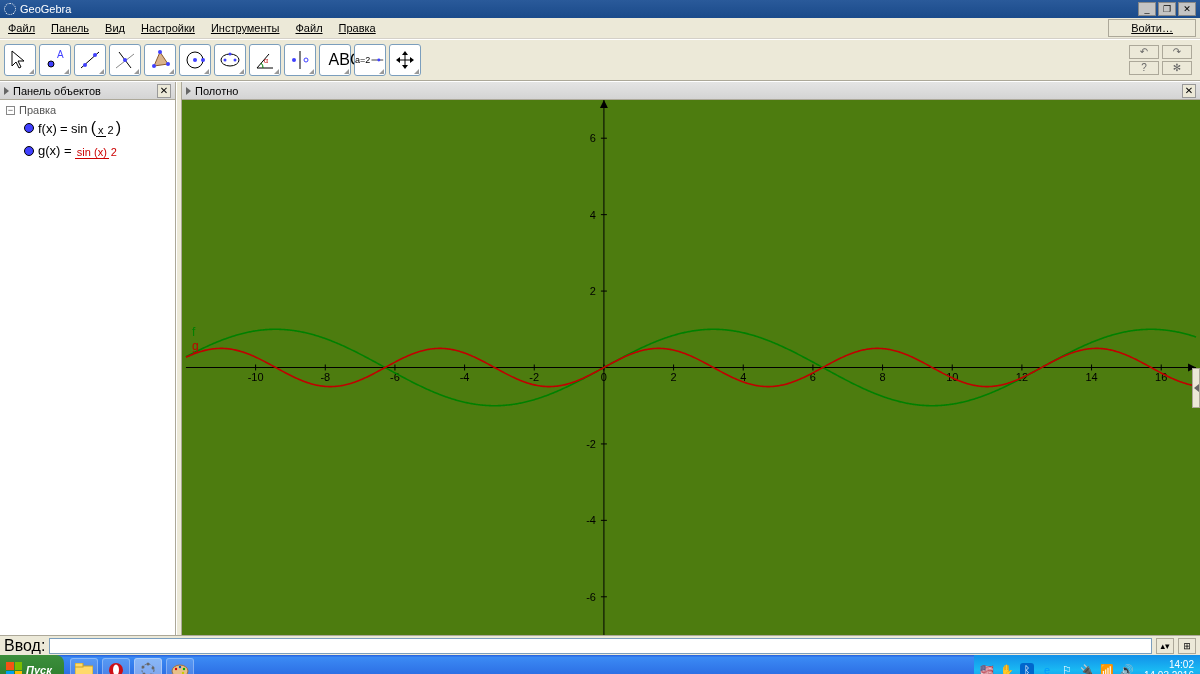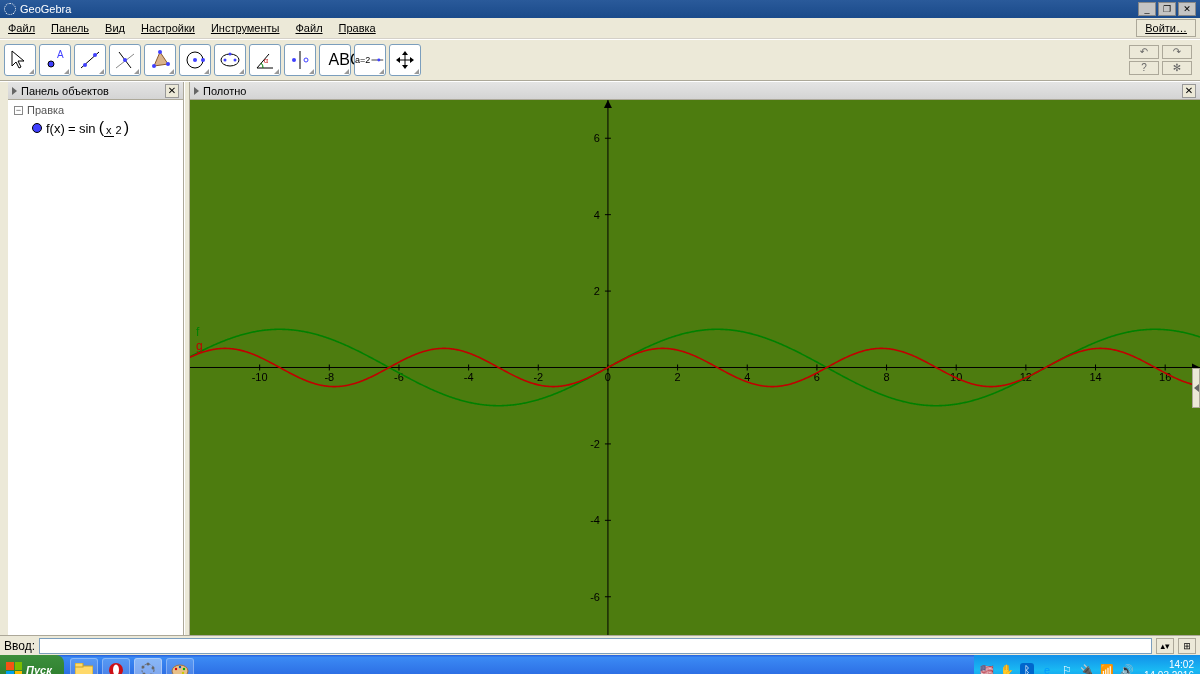--- a/index.html
+++ b/index.html
@@ -5,29 +5,29 @@
   * { box-sizing: border-box; margin: 0; padding: 0; font-family: Arial, sans-serif; }
   html, body { width: 1200px; height: 674px; overflow: hidden; background: #3b6ea5; }
   .titlebar { height: 18px; background: linear-gradient(#2a5a9a,#1a4a8a); color: #fff; font-size: 11px; display: flex; align-items: center; padding: 0 4px; }
   .titlebar .title { flex: 1; display: flex; align-items: center; gap: 4px; }
   .titlebar .logo { width: 12px; height: 12px; border: 1px dotted #fff; border-radius: 50%; }
   .titlebar .btns { display: flex; gap: 2px; }
   .titlebar .btns .winbtn { width: 18px; height: 14px; background: #c4c4c4; border: 1px solid #888; font-size: 9px; text-align: center; line-height: 12px; color:#000; }
   .menubar { height: 21px; background: #ece9d8; border-bottom: 1px solid #d4d0c8; display: flex; align-items: center; font-size: 11px; text-decoration: underline; }
   .menubar .menuitem { padding: 3px 8px; cursor: default; }
   .menubar .spacer { flex: 1; }
-  .menubar .login { border: 1px solid #aca899; background: #ece9d8; padding: 2px 8px; font-size: 11px; margin-right: 4px; }
+  .menubar .login { border: 1px solid #aca899; background: #ece9d8; padding: 2px 22px; font-size: 11px; margin-right: 4px; }
   .toolbar { height: 42px; background: #ece9d8; border-top: 1px solid #fff; border-bottom: 1px solid #aca899; display: flex; align-items: center; padding: 2px 4px; gap: 3px; }
   .toolbtn { width: 32px; height: 32px; background: #fff; border: 1px solid #7b9ebd; border-radius: 3px; position: relative; display:flex; align-items:center; justify-content:center; font-size:11px; }
   .toolbtn .corner { position: absolute; bottom: 1px; right: 1px; width: 0; height: 0; border-left: 5px solid transparent; border-bottom: 5px solid #999; }
   .toolbtn svg { width: 24px; height: 24px; }
   .toolbar .rbtns { margin-left: auto; display:flex; flex-direction:column; gap:2px; padding-right:4px;}
   .toolbar .rrow { display:flex; gap:3px;}
   .toolbar .rbtn { width:30px; height:14px; background:#ece9d8; border:1px solid #aca899; font-size:10px; text-align:center; line-height:12px; color:#666;}
-  .workarea { height: 554px; display: flex; background: #ece9d8; border-top: 1px solid #fff; padding-left: 8px; }
+  .workarea { height: 554px; display: flex; background: #ece9d8; border-top: 1px solid #fff; }
   .panel-hdr { height: 18px; background: linear-gradient(#e4e4e4,#d4d4d4); border-bottom: 1px solid #aca899; font-size: 11px; display: flex; align-items: center; padding: 0 4px; }
   .panel-hdr .tri { display:inline-block; width:0; height:0; border-top:4px solid transparent; border-bottom:4px solid transparent; border-left:5px solid #666; margin-right:4px;}
   .panel-hdr .close { margin-left:auto; width:14px; height:14px; border:1px solid #999; background:#ece9d8; font-size:10px; text-align:center; line-height:12px;}
   .sidebar { width: 176px; background: #fff; border-right: 1px solid #aca899; display:flex; flex-direction:column;}
   .sidebar .tree { padding: 2px; font-size: 11px; overflow:auto; }
   .tree .grp { padding: 2px 4px; }
   .tree .grp .grplabel { color:#555; display:flex; align-items:center; gap:4px;}
   .tree .minus { width:9px; height:9px; border:1px solid #888; font-size:9px; line-height:7px; text-align:center;}
   .tree .fn { padding: 3px 0 3px 18px; display:flex; align-items:center; gap:4px;}
   .tree .dot { width:10px; height:10px; border-radius:50%; background:#4040ff; border:1px solid #000; flex-shrink:0;}
@@ -35,21 +35,21 @@
   .tree .formula.red { color: #c00; }
   .tree .frac { display:inline-block; vertical-align:middle; text-align:left; line-height:1; font-size:11px;}
   .tree .frac .num { border-bottom:1px solid currentColor; padding:0 2px;}
   .tree .frac .den { padding:0 2px;}
   .splitter { width: 6px; background: #ece9d8; cursor: col-resize; border-left:1px solid #fff; border-right:1px solid #aca899;}
   .canvas-area { flex: 1; display:flex; flex-direction:column; background:#4d7c0f; position:relative;}
   .canvas { flex:1; position:relative; overflow:hidden;}
   .side-arrow { position:absolute; right:0; top:50%; width:8px; height:40px; background:#ece9d8; border:1px solid #aca899; display:flex; align-items:center; justify-content:center;}
   .side-arrow::after { content:""; width:0;height:0; border-top:4px solid transparent; border-bottom:4px solid transparent; border-right:5px solid #666;}
   .inputbar { height: 20px; background: #ece9d8; border-top: 1px solid #aca899; display:flex; align-items:center; padding:0 4px; font-size:11px; gap:4px;}
-  .inputbar label { font-size:12px;}
+  .inputbar label { font-size:16px;}
   .inputbar input { flex:1; height:16px; border:1px solid #7b9ebd; font-size:11px; padding:0 2px;}
   .inputbar .ibtn { width:18px; height:16px; border:1px solid #aca899; background:#ece9d8; font-size:9px; text-align:center; line-height:14px;}
   .taskbar { height: 30px; background: linear-gradient(#245edb,#3b8af4 8%,#245edb); display:flex; align-items:center; font-size:11px; color:#fff;}
   .startbtn { height:30px; padding:0 12px 0 6px; background: linear-gradient(#3c8f3c,#2a7a2a); border-radius:0 8px 8px 0; display:flex; align-items:center; gap:4px; font-weight:bold; font-style:italic;}
   .startbtn .winlogo { width:16px; height:16px; display:grid; grid-template-columns:1fr 1fr; grid-template-rows:1fr 1fr; gap:1px;}
   .startbtn .winlogo div:nth-child(1){background:#f65314;}
   .startbtn .winlogo div:nth-child(2){background:#7cbb00;}
   .startbtn .winlogo div:nth-child(3){background:#00a1f1;}
   .startbtn .winlogo div:nth-child(4){background:#ffbb00;}
   .taskbar .tbicons { display:flex; gap:4px; margin-left:6px; align-items:center;}
@@ -199,20 +199,27 @@
       <div class="grp">
         <div class="grplabel">
             <span class="minus">−</span>
             <span>Правка</span>
           </div>
         <div class="fn">
           <span class="dot"></span>
           <span class="formula">
             <span>f(x)</span> <span>=</span> <span>sin</span>
             <span style="font-size:16px;">(</span><span class="frac"><span class="num">x</span><span class="den">2</span></span><span style="font-size:16px;">)</span>
+          </span>
+        </div>
+        <div class="fn">
+          <span class="dot"></span>
+          <span class="formula red">
+            <span style="color:#000;"><span>g(x)</span> <span>=</span></span>
+            <span class="frac"><span class="num">sin (x)</span><span class="den">2</span></span>
           </span>
         </div>
       </div>
     </div>
   </div>
   <div class="splitter"></div>
 
   <div class="canvas-area">
     <div class="panel-hdr">
       <span class="tri"></span>

